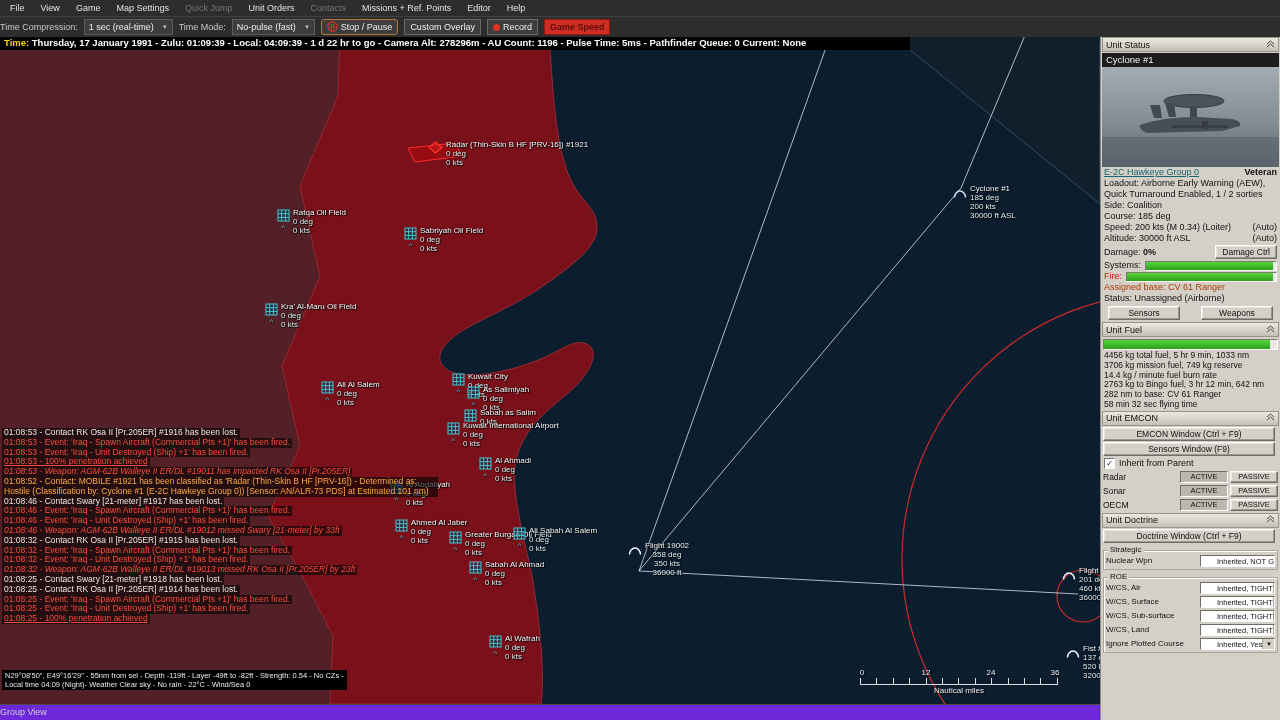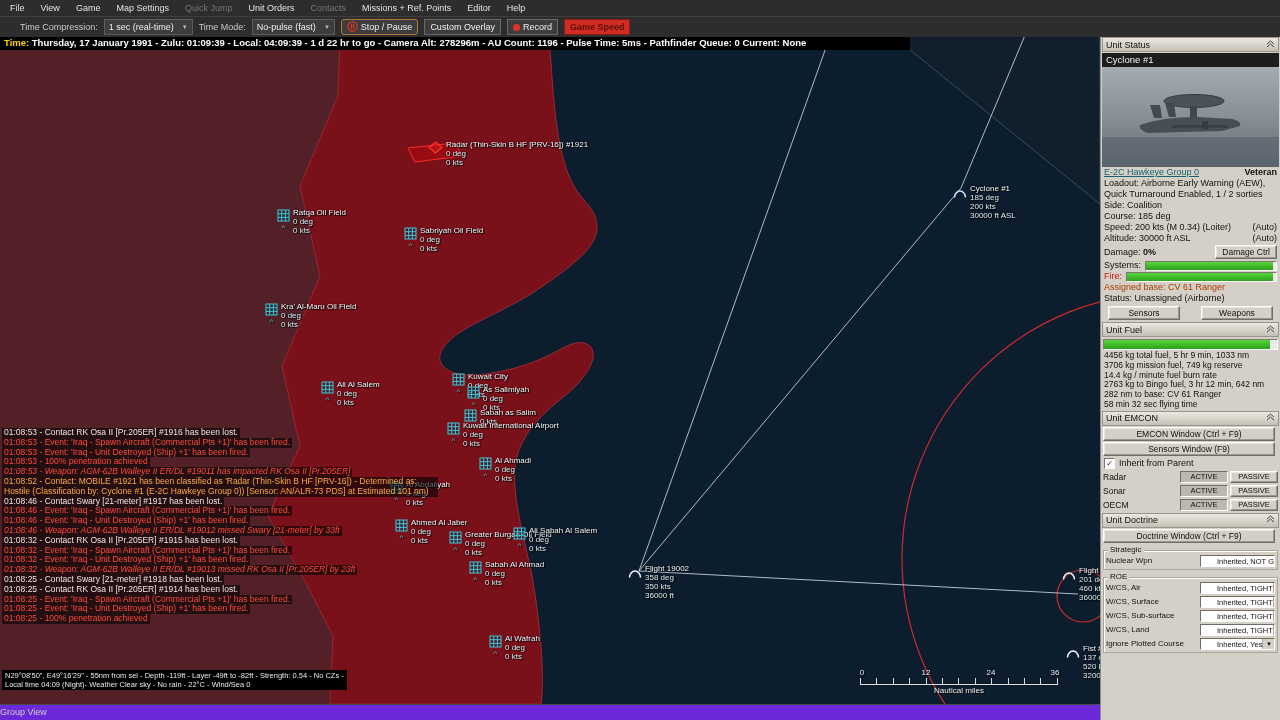--- a/index.html
+++ b/index.html
@@ -1,42 +1,42 @@
 <!DOCTYPE html>
 <html><head>
 <meta charset="utf-8">
 <style>
   html,body{margin:0;padding:0}
   body{width:1280px;height:720px;overflow:hidden;background:#000;font-family:"Liberation Sans",sans-serif;position:relative}
   
   .menubar{position:absolute;top:0;left:0;right:0;height:16px;background:#2d2d2d;display:flex;align-items:center;padding-left:2px;z-index:40}
   .menu-item{color:#e2e2e2;font-size:9px;padding:0 8px;line-height:16px;cursor:default}
   .menu-item.disabled{color:#767676}
-  .toolbar{position:absolute;top:16px;left:0;right:0;height:20px;background:#2d2d2d;border-top:1px solid #3f3f3f;display:flex;align-items:center;gap:6px;padding-left:20px;z-index:40}
+  .toolbar{position:absolute;top:16px;left:0;right:0;height:20px;background:#2d2d2d;border-top:1px solid #3f3f3f;display:flex;align-items:center;gap:6px;padding-left:0;z-index:40}
   .tb-label{color:#c8c8c8;font-size:9px}
   .tb-select{background:#3d3d3d;border:1px solid #5d5d5d;color:#eee;font-size:9px;height:14px;display:flex;align-items:center;padding:0 4px;gap:8px}
   .tb-select .arr{font-size:6px;color:#bbb}
   .tb-btn{background:#3d3d3d;border:1px solid #6a6a6a;color:#eee;font-size:9px;height:14px;display:flex;align-items:center;padding:0 5px;gap:3px}
   .tb-btn.pause{border:1px solid #b27637;border-radius:3px}
   .game-speed{background:#cf2d24;color:#5e0d08;font-weight:bold;border:1px solid #8e1812;font-size:9px;height:14px;display:flex;align-items:center;padding:0 5px}
   .reddot{width:7px;height:7px;border-radius:50%;background:#e03325;display:inline-block}
   
   .map{position:absolute;top:36px;left:0;width:1100px;height:668px;overflow:hidden;background:#0c1d2e}
   .map svg.terrain{position:absolute;left:0;top:0}
   .timebar{position:absolute;top:0;left:0;width:906px;height:14px;background:#000;color:#fff;font-size:9.5px;font-weight:bold;line-height:14px;padding-left:4px;white-space:nowrap;z-index:12;overflow:hidden}
   .timebar .tl{color:#ffd200}
   .marker{position:absolute;display:flex;gap:3px;z-index:6;align-items:flex-start}
   .sym{flex:none;text-align:center}
   .sym .caret{color:#43c8d8;font-size:8px;line-height:5px;margin-top:-1px;text-shadow:1px 1px 1px #000}
   .mlabel{font-size:8px;line-height:9px;color:#dff0f3;text-shadow:1px 1px 1px #000,0 0 2px #000;white-space:nowrap}
   .mlabel .mname{color:#f4fbfc}
   .log{position:absolute;left:2px;top:392px;width:434px;z-index:9}
   .log-line{display:block;width:max-content;max-width:432px;background:rgba(5,5,5,.62);font-size:8.5px;line-height:9.8px;padding:0 2px;white-space:normal}
   .log-line.w{color:#efe4e2}.log-line.r{color:#ff4a3a}.log-line.o{color:#ffaa3e}.log-line.y{color:#ffd448}
-  .log-line.it{font-style:italic}.log-line.un{}
+  .log-line.it{font-style:italic}.log-line.un{text-decoration:underline}
   .coords{position:absolute;left:2px;bottom:14px;background:#000;color:#e8e8e8;font-size:7.5px;line-height:9px;padding:1px 3px;z-index:9;width:max-content}
   .scale{position:absolute;left:860px;top:632px;width:198px;z-index:7;color:#eee}
   .scale-nums{position:relative;height:10px;font-size:8px;text-shadow:1px 1px 1px #000}
   .scale-nums span{position:absolute;transform:translateX(-50%)}
   .scale-ruler{height:6px;border-bottom:1px solid #ddd;background:repeating-linear-gradient(90deg,#ddd 0 1px,transparent 1px 16.4px)}
   .scale-cap{text-align:center;font-size:8px;margin-top:1px;text-shadow:1px 1px 1px #000}
   .footer{position:absolute;left:0;bottom:0;width:1100px;height:16px;background:#6d28d9;border-top:1px solid #4a4a4a;color:#cfcfcf;font-size:9px;line-height:15px;box-sizing:border-box;z-index:20}
   
   .sidebar{position:absolute;top:36px;right:0;width:180px;height:684px;background:#d4d0c8;border-left:1px solid #8a8a8a;overflow:hidden;font-size:9px;color:#111;box-sizing:border-box;z-index:30}
   .sec-h{height:13px;margin:1px;background:linear-gradient(#ece8e0,#c4c0b6);border:1px solid #98948a;display:flex;align-items:center;justify-content:space-between;padding:0 3px;font-size:9px}
@@ -356,21 +356,21 @@
         <div class="sym"><svg width="14" height="9">
             <path d="M1.5,8.5 A5.5,6.5 0 0 1 12.5,8.5" fill="none" stroke="#bfe0ff" stroke-width="1.5"></path>
           </svg></div>
         <div class="mlabel">
           <div class="mname">Cyclone #1</div>
           <div>185 deg</div>
           <div>200 kts</div>
           <div>30000 ft ASL</div>
         </div>
       </div>
-      <div class="marker" style="left: 628px; top: 528px;">
+      <div class="marker" style="left: 628px; top: 505px; text-align: center;">
         <div class="sym"><svg width="14" height="9">
             <path d="M1.5,8.5 A5.5,6.5 0 0 1 12.5,8.5" fill="none" stroke="#e8f4fa" stroke-width="1.5"></path>
           </svg></div>
         <div class="mlabel">
           <div class="mname">Flight 19002</div>
           <div>358 deg</div>
           <div>350 kts</div>
           <div>36000 ft</div>
         </div>
       </div>

